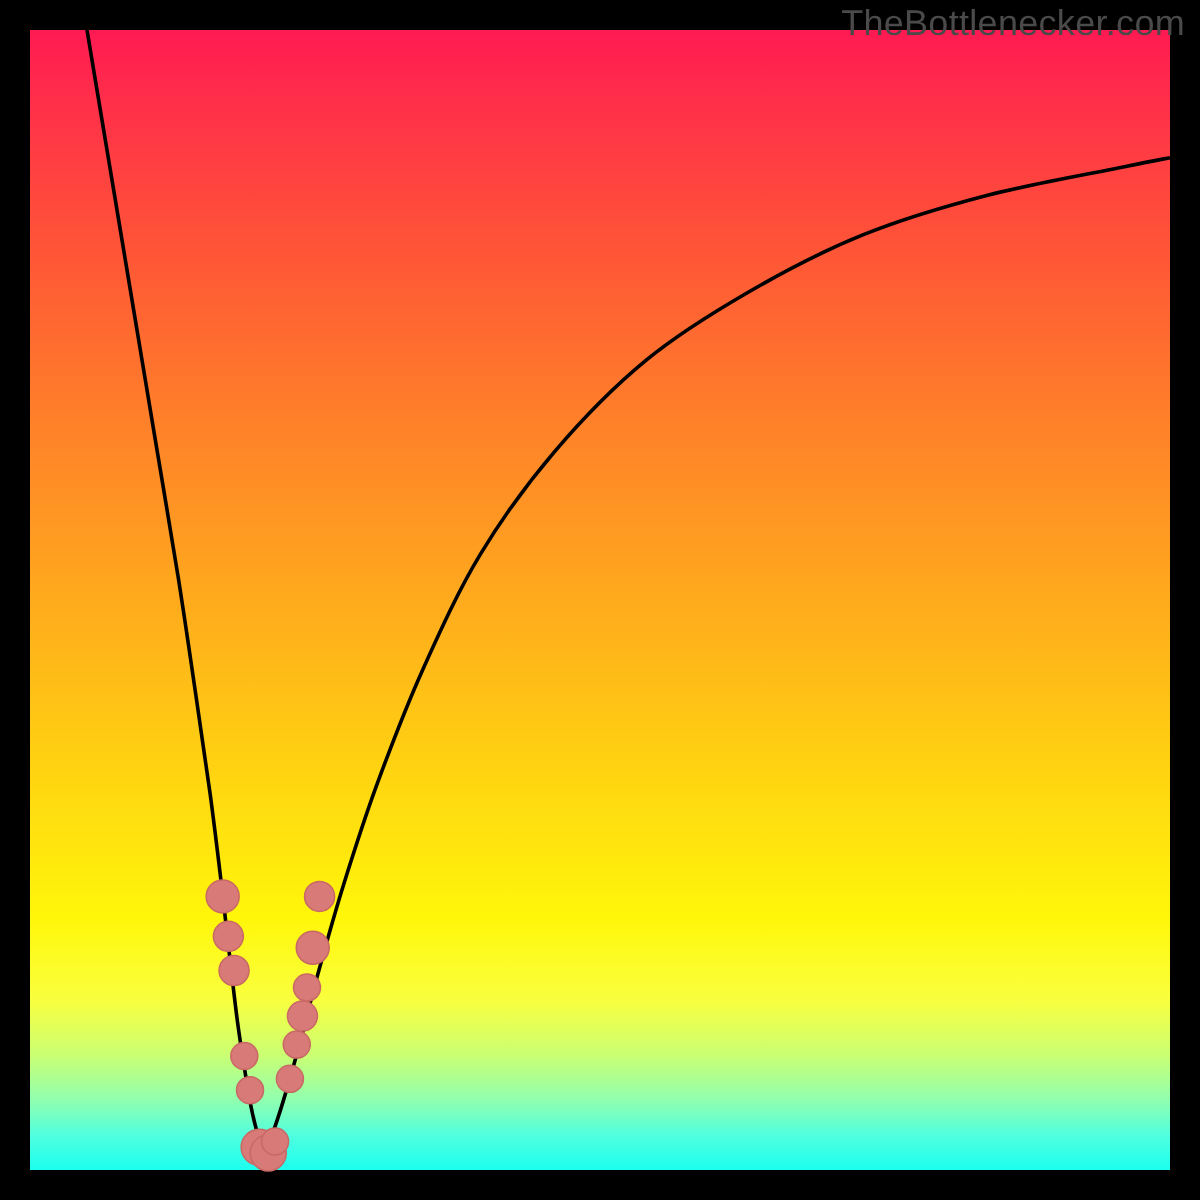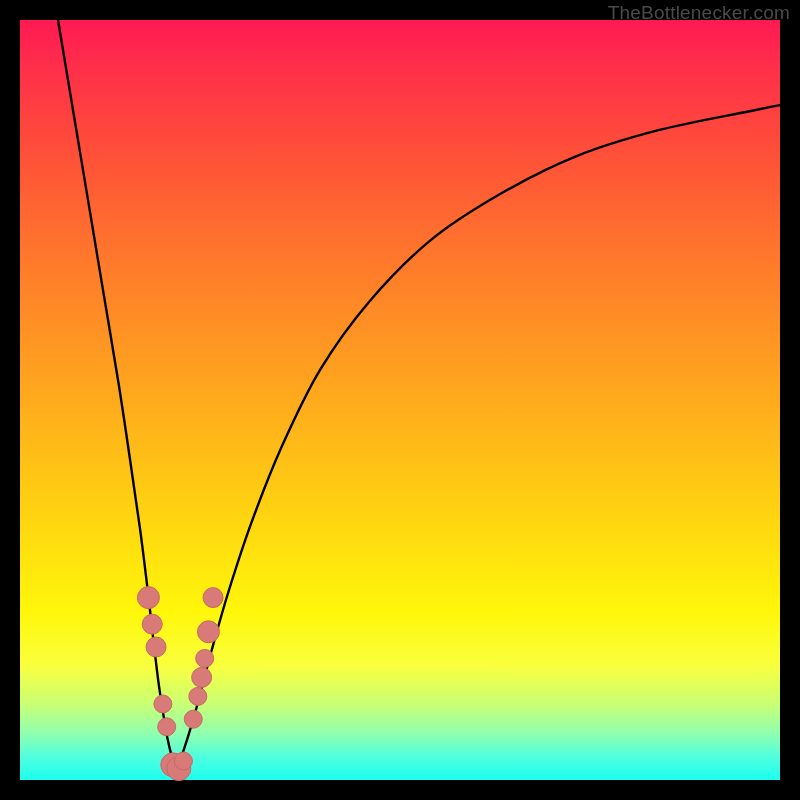--- a/index.html
+++ b/index.html
@@ -24,21 +24,21 @@
     left: 20px;
     width: 760px;
     height: 760px;
     
   }
   .watermark {
     position: absolute;
     top: 2px;
     right: 10px;
     color: #4a4a4a;
-    font-size: 19px;
+    font-size: 24px;
     font-weight: 500;
     letter-spacing: 0.2px;
     user-select: none;
   }
   svg.curves {
     position: absolute;
     top: 20px;
     left: 20px;
     width: 760px;
     height: 760px;

